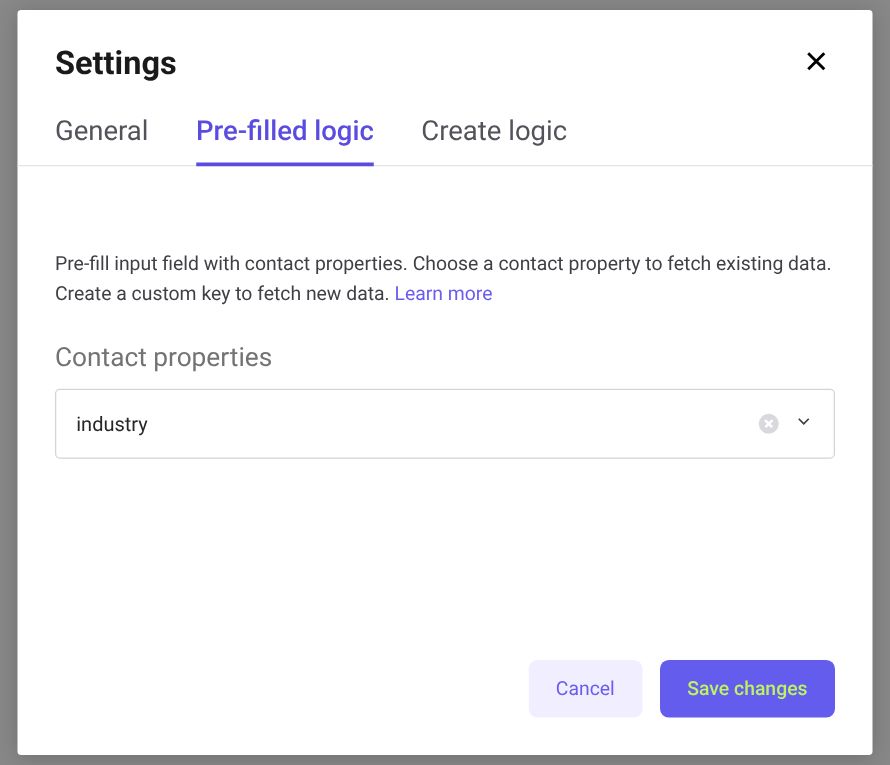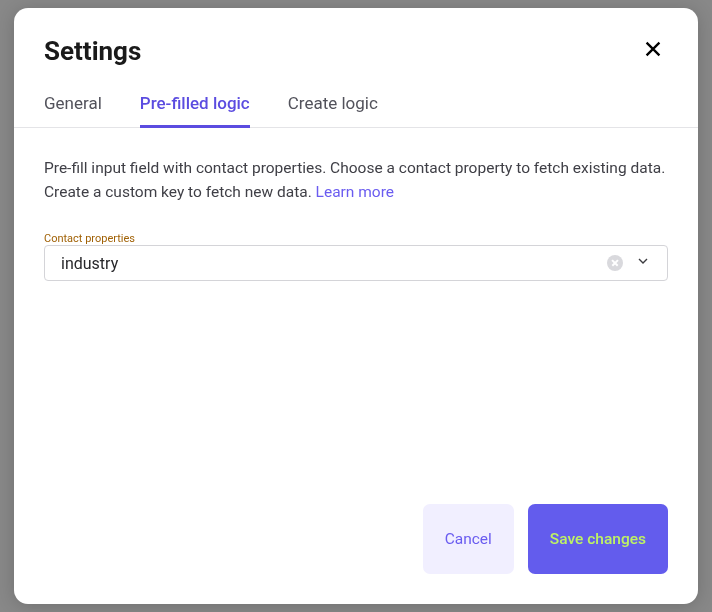--- a/index.html
+++ b/index.html
@@ -15,21 +15,21 @@
       overflow: hidden;
       position: relative;
     }
     .modal {
       position: absolute;
       top: 8px;
       left: 14px;
       right: 14px;
       bottom: 8px;
       background: #fff;
-      border-radius: 14px;
+      border-radius: 3px;
       box-shadow: 0 2px 18px rgba(0,0,0,0.18);
       display: flex;
       flex-direction: column;
       padding: 0;
     }
     .modal-header {
       display: flex;
       align-items: center;
       justify-content: space-between;
       padding: 26px 30px 16px 30px;
@@ -56,21 +56,21 @@
     }
     .tabs {
       display: flex;
       gap: 38px;
       padding: 0 30px;
       border-bottom: 1px solid #e4e4e7;
     }
     .tab {
       background: none;
       border: none;
-      font-size: 17px;
+      font-size: 22px;
       color: #52525b;
       padding: 10px 0 14px 0;
       cursor: pointer;
       position: relative;
       font-family: inherit;
     }
     .tab.active {
       color: #5b4ce0;
       font-weight: 500;
     }
@@ -85,36 +85,37 @@
     }
     .content {
       padding: 28px 30px 0 30px;
       flex: 1;
     }
     .description {
       font-size: 15.5px;
       color: #3f3f46;
       line-height: 1.55;
       margin-bottom: 28px;
+      margin-top: 38px;
     }
     .learn-more-link {
       color: #6a5cf0;
       text-decoration: none;
     }
     .field-label {
-      font-size: 11px;
-      color: #a16207;
-      margin-bottom: 0;
+      font-size: 21px;
+      color: #737373;
+      margin-bottom: 12px;
       display: block;
     }
     .select-wrapper {
       position: relative;
       border: 1px solid #d4d4d8;
       border-radius: 4px;
-      height: 36px;
+      height: 56px;
       display: flex;
       align-items: center;
       padding: 0 16px;
       cursor: pointer;
     }
     .select-value {
       font-size: 16px;
       color: #27272a;
       flex: 1;
     }
@@ -148,21 +149,21 @@
     }
     .footer {
       padding: 20px 30px 30px 30px;
       display: flex;
       justify-content: flex-end;
       gap: 14px;
     }
     .btn {
       font-family: inherit;
       font-size: 15.5px;
-      padding: 26px 22px;
+      padding: 14px 22px;
       border-radius: 7px;
       border: none;
       cursor: pointer;
     }
     .btn-cancel {
       background: #f1efff;
       color: #6a5cf0;
     }
     .btn-primary {
       background: #635ced;

